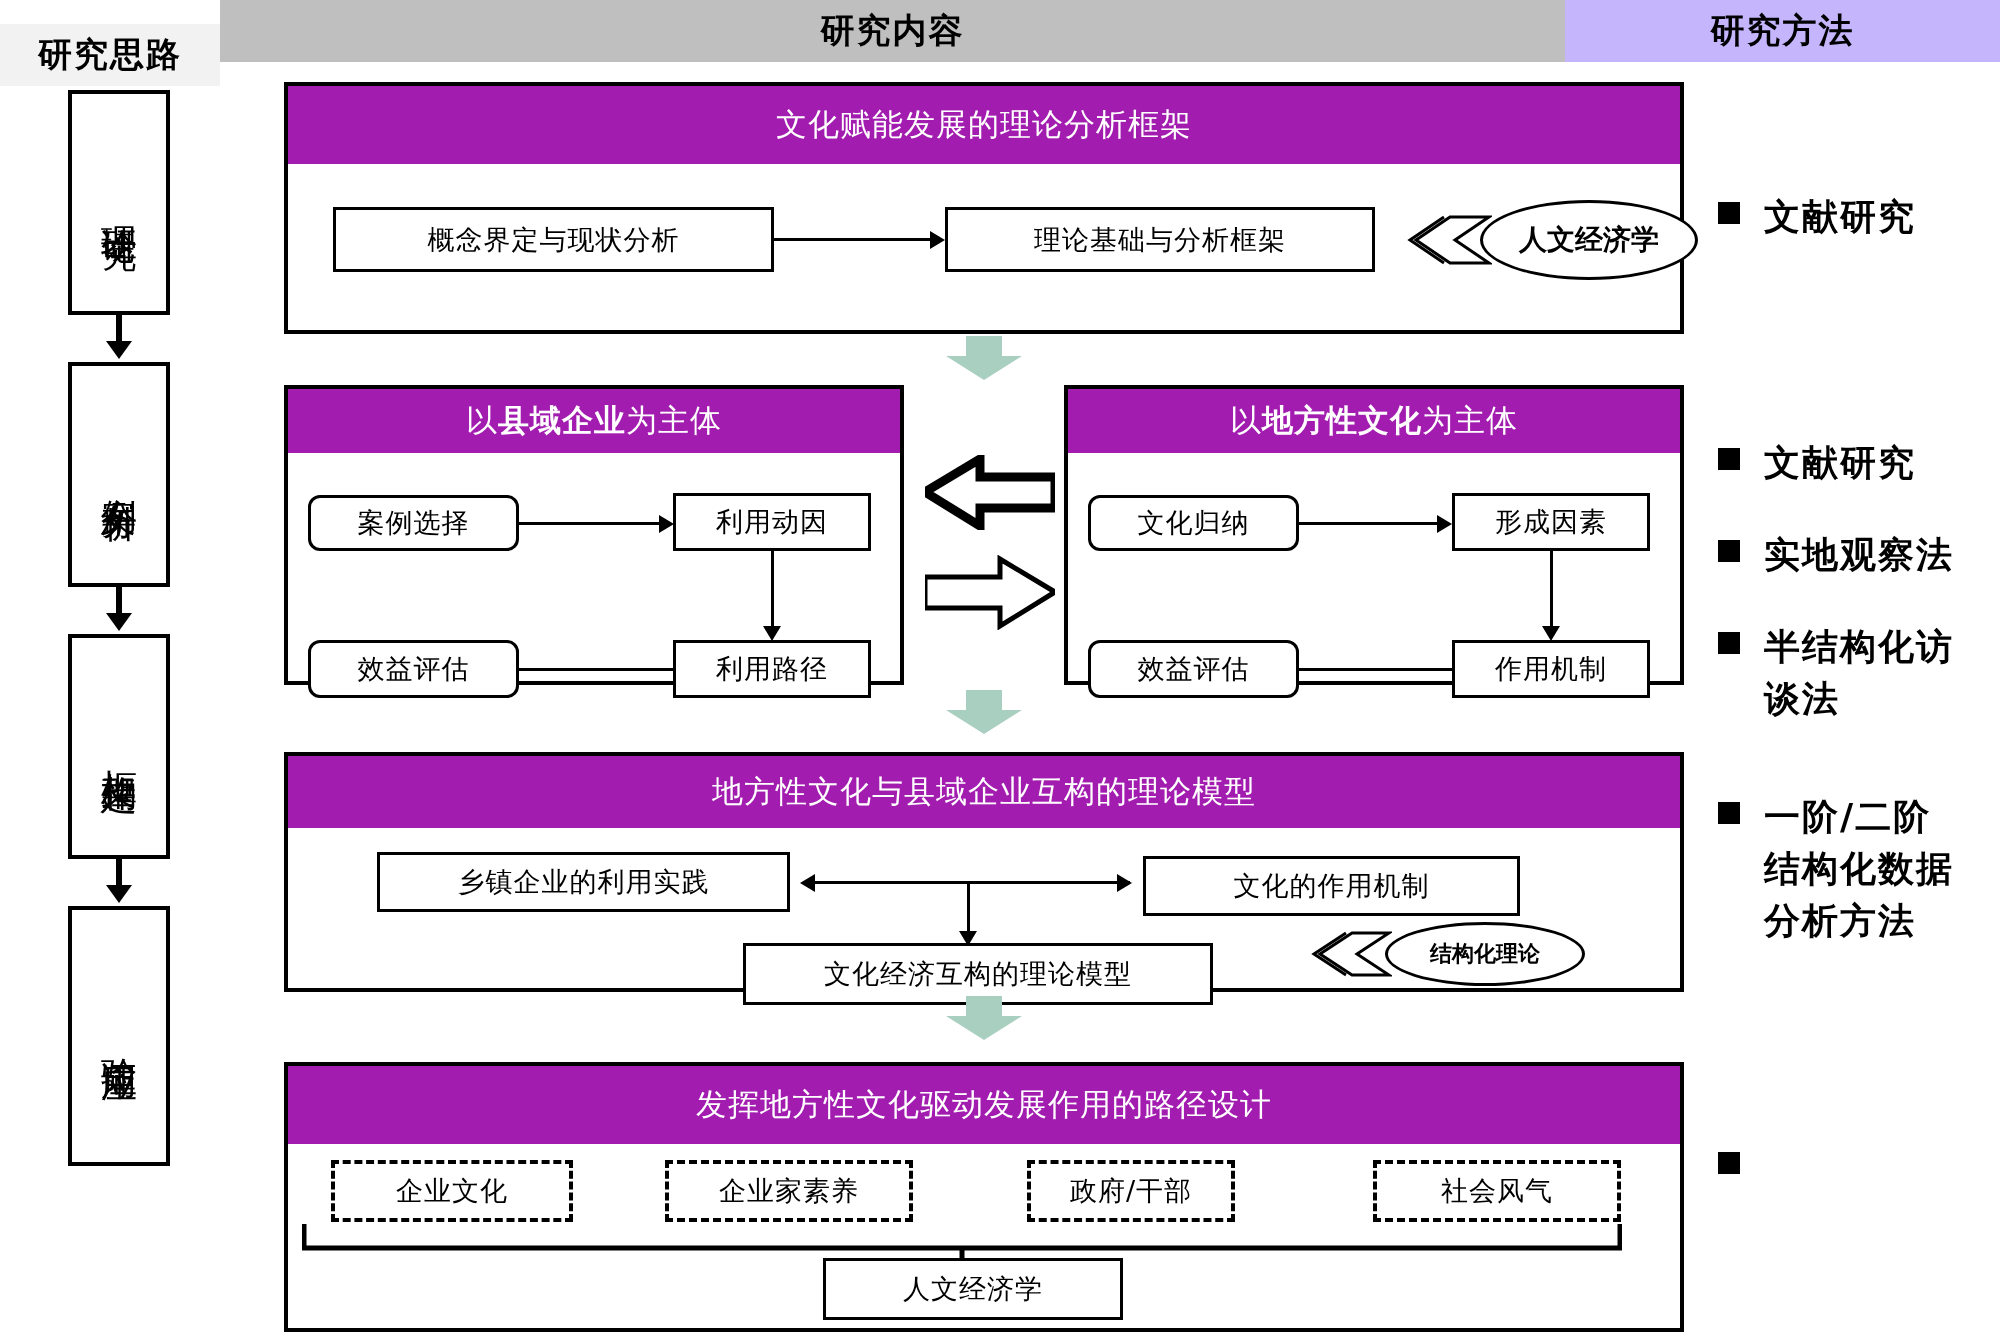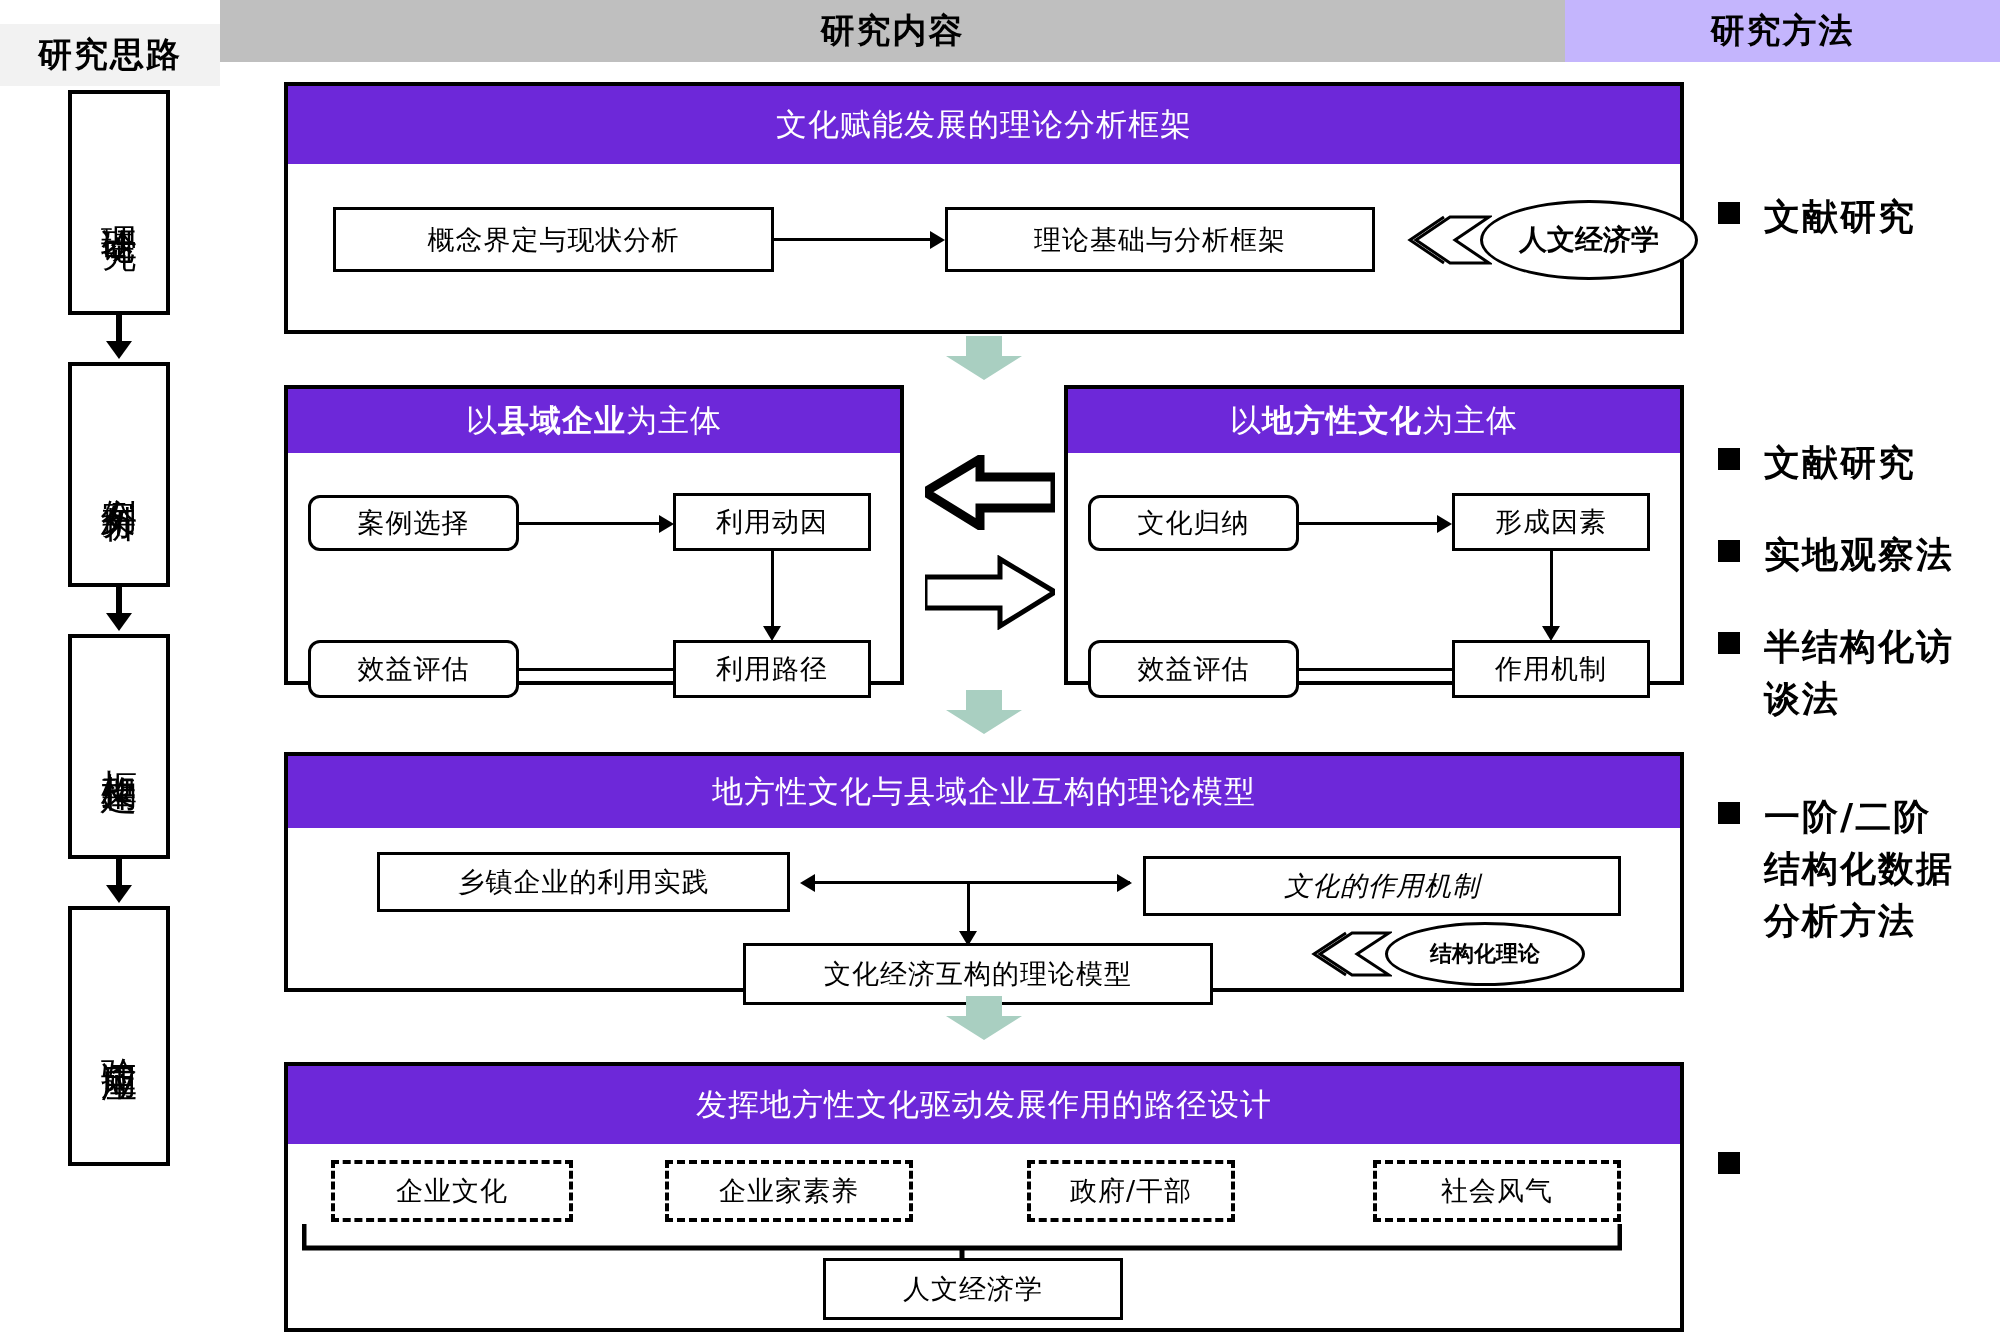--- a/index.html
+++ b/index.html
@@ -32,21 +32,21 @@
   }
   .stage-arrow{width:6px;background:#000;}
   .stage-arrow-head{
     width:0;height:0;border-left:13px solid transparent;border-right:13px solid transparent;
     border-top:18px solid #000;
   }
 
   
   .panel{border:4px solid #000;background:#fff;}
   .panel-title{
-    background:#6d28d9;color:#fff;
+    background:#a21caf;color:#fff;
     display:flex;align-items:center;justify-content:center;
     font-size:31px;font-weight:400;letter-spacing:1px;
     font-family:"DejaVu Sans","Liberation Sans",sans-serif;
     white-space:nowrap;
   }
   .panel-title b{font-weight:bold;}
 
   
   .node{
     border:3px solid #000;background:#fff;
@@ -238,21 +238,21 @@
 </div>
 
 <div class="abs node" style="left:377px;top:852px;width:413px;height:60px;">
   <span>乡镇企业的利用实践</span>
 </div>
 
 <div class="abs hline" style="left:805px;top:881px;width:325px;"></div>
 <div class="abs ah-left" style="left:800px;top:874px;"></div>
 <div class="abs ah-right" style="left:1117px;top:874px;"></div>
 
-<div class="abs node" style="left:1143px;top:856px;width:478px;height:60px;font-style:italic;">
+<div class="abs node" style="left:1143px;top:856px;width:377px;height:60px;">
   <span>文化的作用机制</span>
 </div>
 
 <div class="abs vline" style="left:967px;top:881px;height:55px;"></div>
 <div class="abs ah-down" style="left:959px;top:931px;"></div>
 
 <div class="abs node" style="left:743px;top:943px;width:470px;height:62px;">
   <span>文化经济互构的理论模型</span>
 </div>
 

